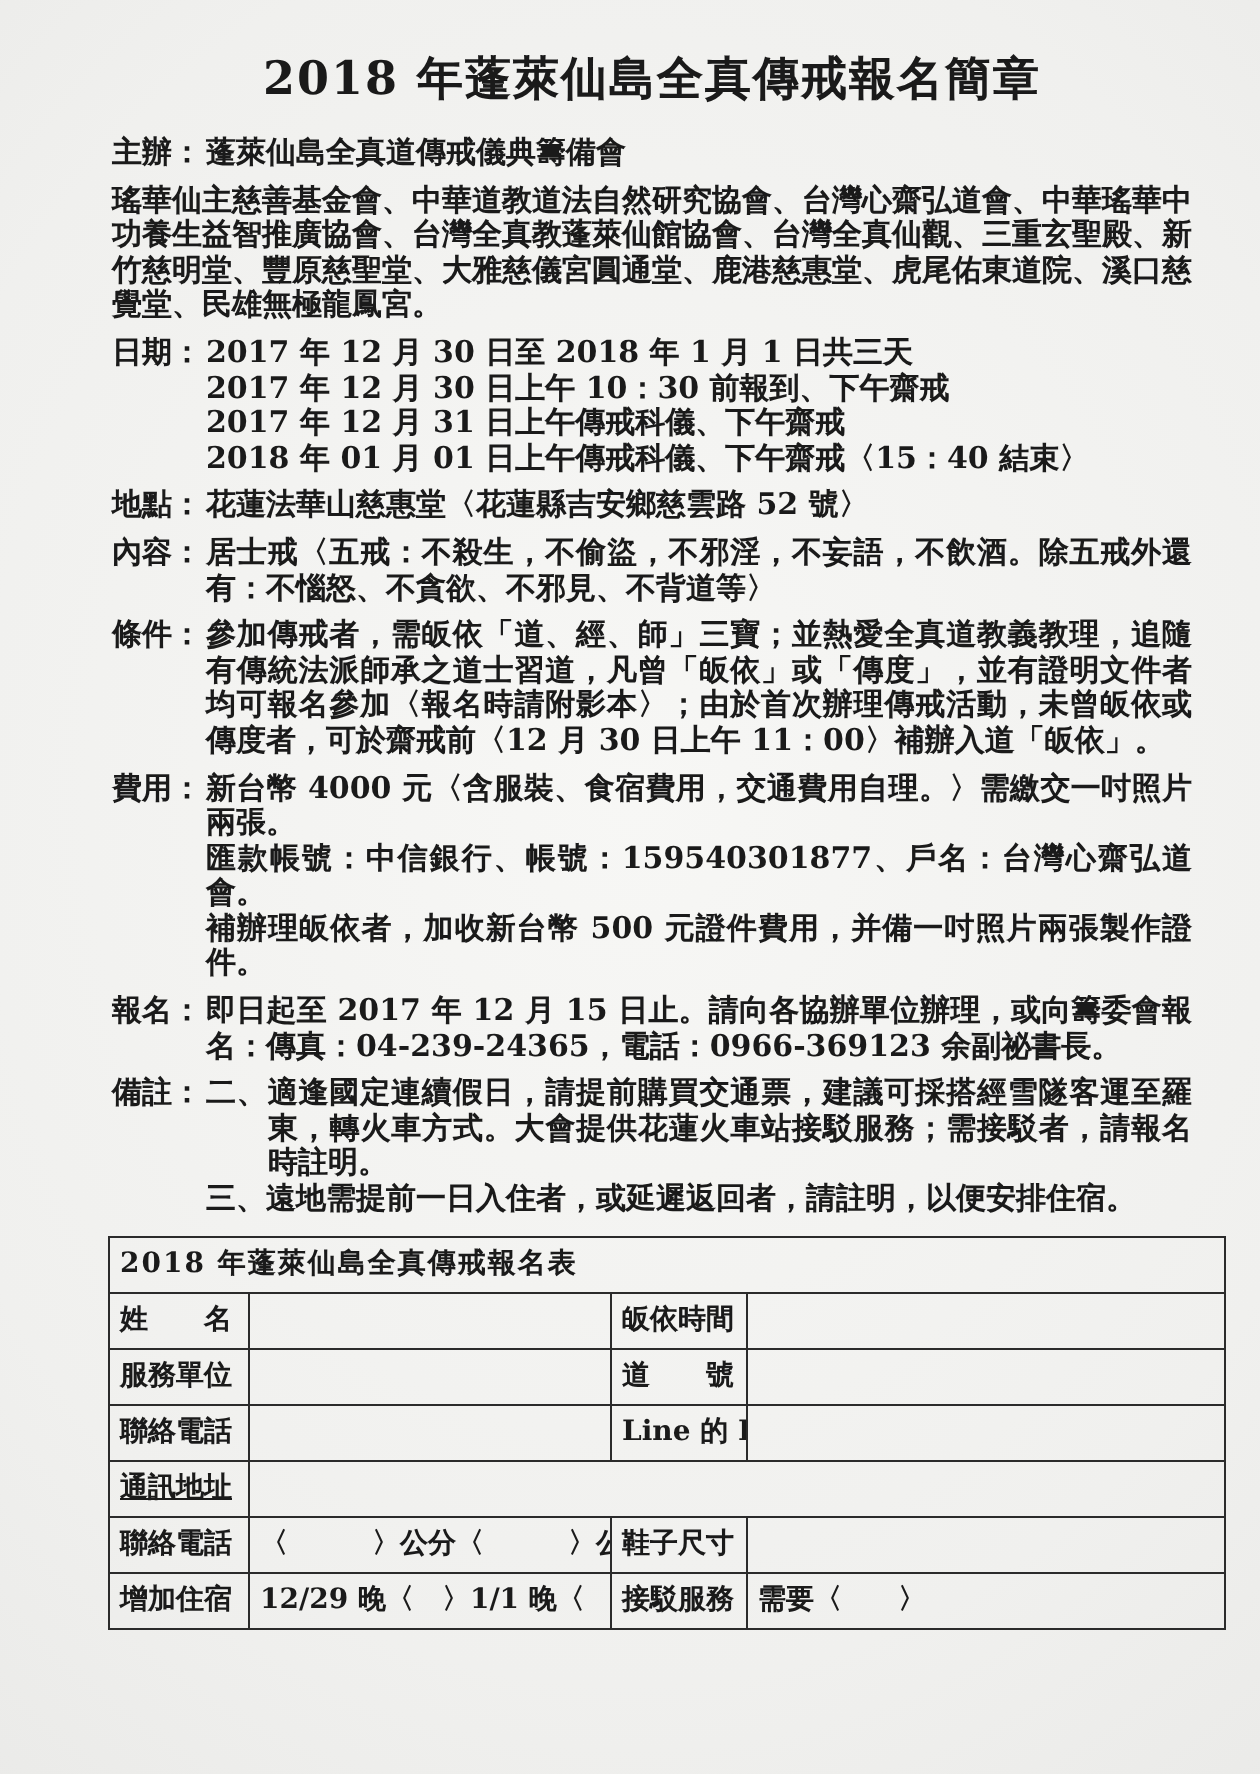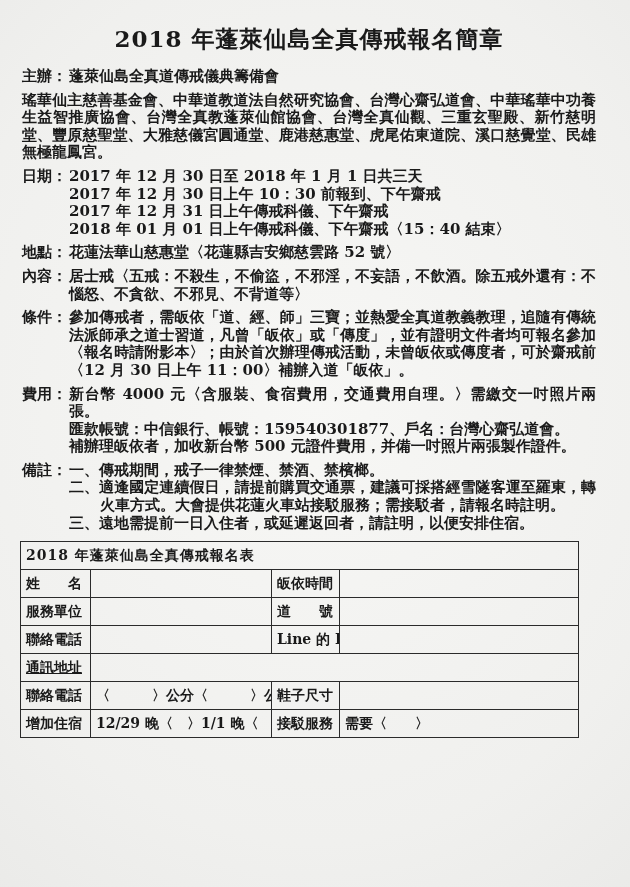--- a/index.html
+++ b/index.html
@@ -7,21 +7,21 @@
   body {
     font-family: "DejaVu Serif", "Liberation Serif", serif;
     color: #1a1a1a;
     background:
       radial-gradient(ellipse 120% 100% at 50% 45%,
         #f7f7f5 0%, #f0f0ee 50%, #e7e7e5 82%, #d9d9d7 100%);
     overflow: hidden;
   }
   .page {
     width: 630px; height: 887px;
-    padding: 24px 34px 0 22px;
+    padding: 24px 34px 0 56px;
   }
   .doc-title {
     text-align: center;
     font-size: 23px;
     font-weight: bold;
     letter-spacing: 1px;
     margin-bottom: 13px;
     white-space: nowrap;
   }
   .section {
@@ -117,25 +117,28 @@
     <div class="sec-content">參加傳戒者，需皈依「道、經、師」三寶；並熱愛全真道教義教理，追隨有傳統法派師承之道士習道，凡曾「皈依」或「傳度」，並有證明文件者均可報名參加〈報名時請附影本〉；由於首次辦理傳戒活動，未曾皈依或傳度者，可於齋戒前〈12 月 30 日上午 11：00〉補辦入道「皈依」。</div>
   </div>
 
   <div class="section">
     <div class="sec-label">費用：</div>
     <div class="sec-content">新台幣 4000 元〈含服裝、食宿費用，交通費用自理。〉需繳交一吋照片兩張。
 匯款帳號：中信銀行、帳號：159540301877、戶名：台灣心齋弘道會。
 補辦理皈依者，加收新台幣 500 元證件費用，并備一吋照片兩張製作證件。</div>
   </div>
 
+  <div class="section">
+    <div class="sec-label">報名：</div>
+    <div class="sec-content">即日起至 2017 年 12 月 15 日止。請向各協辦單位辦理，或向籌委會報名：傳真：04-239-24365，電話：0966-369123 余副祕書長。</div>
+  </div>
 
   <div class="section">
     <div class="sec-label">備註：</div>
     <div class="notes-content">
-      <div class="note">一、傳戒期間，戒子一律禁煙、禁酒、禁檳榔。</div>
       <div class="note">二、適逢國定連續假日，請提前購買交通票，建議可採搭經雪隧客運至羅東，轉火車方式。大會提供花蓮火車站接駁服務；需接駁者，請報名時註明。</div>
       <div class="note">三、遠地需提前一日入住者，或延遲返回者，請註明，以便安排住宿。</div>
     </div>
   </div>
 
   <table class="reg-form">
     <colgroup>
         <col class="c1">
         <col class="c2">
         <col class="c3">

